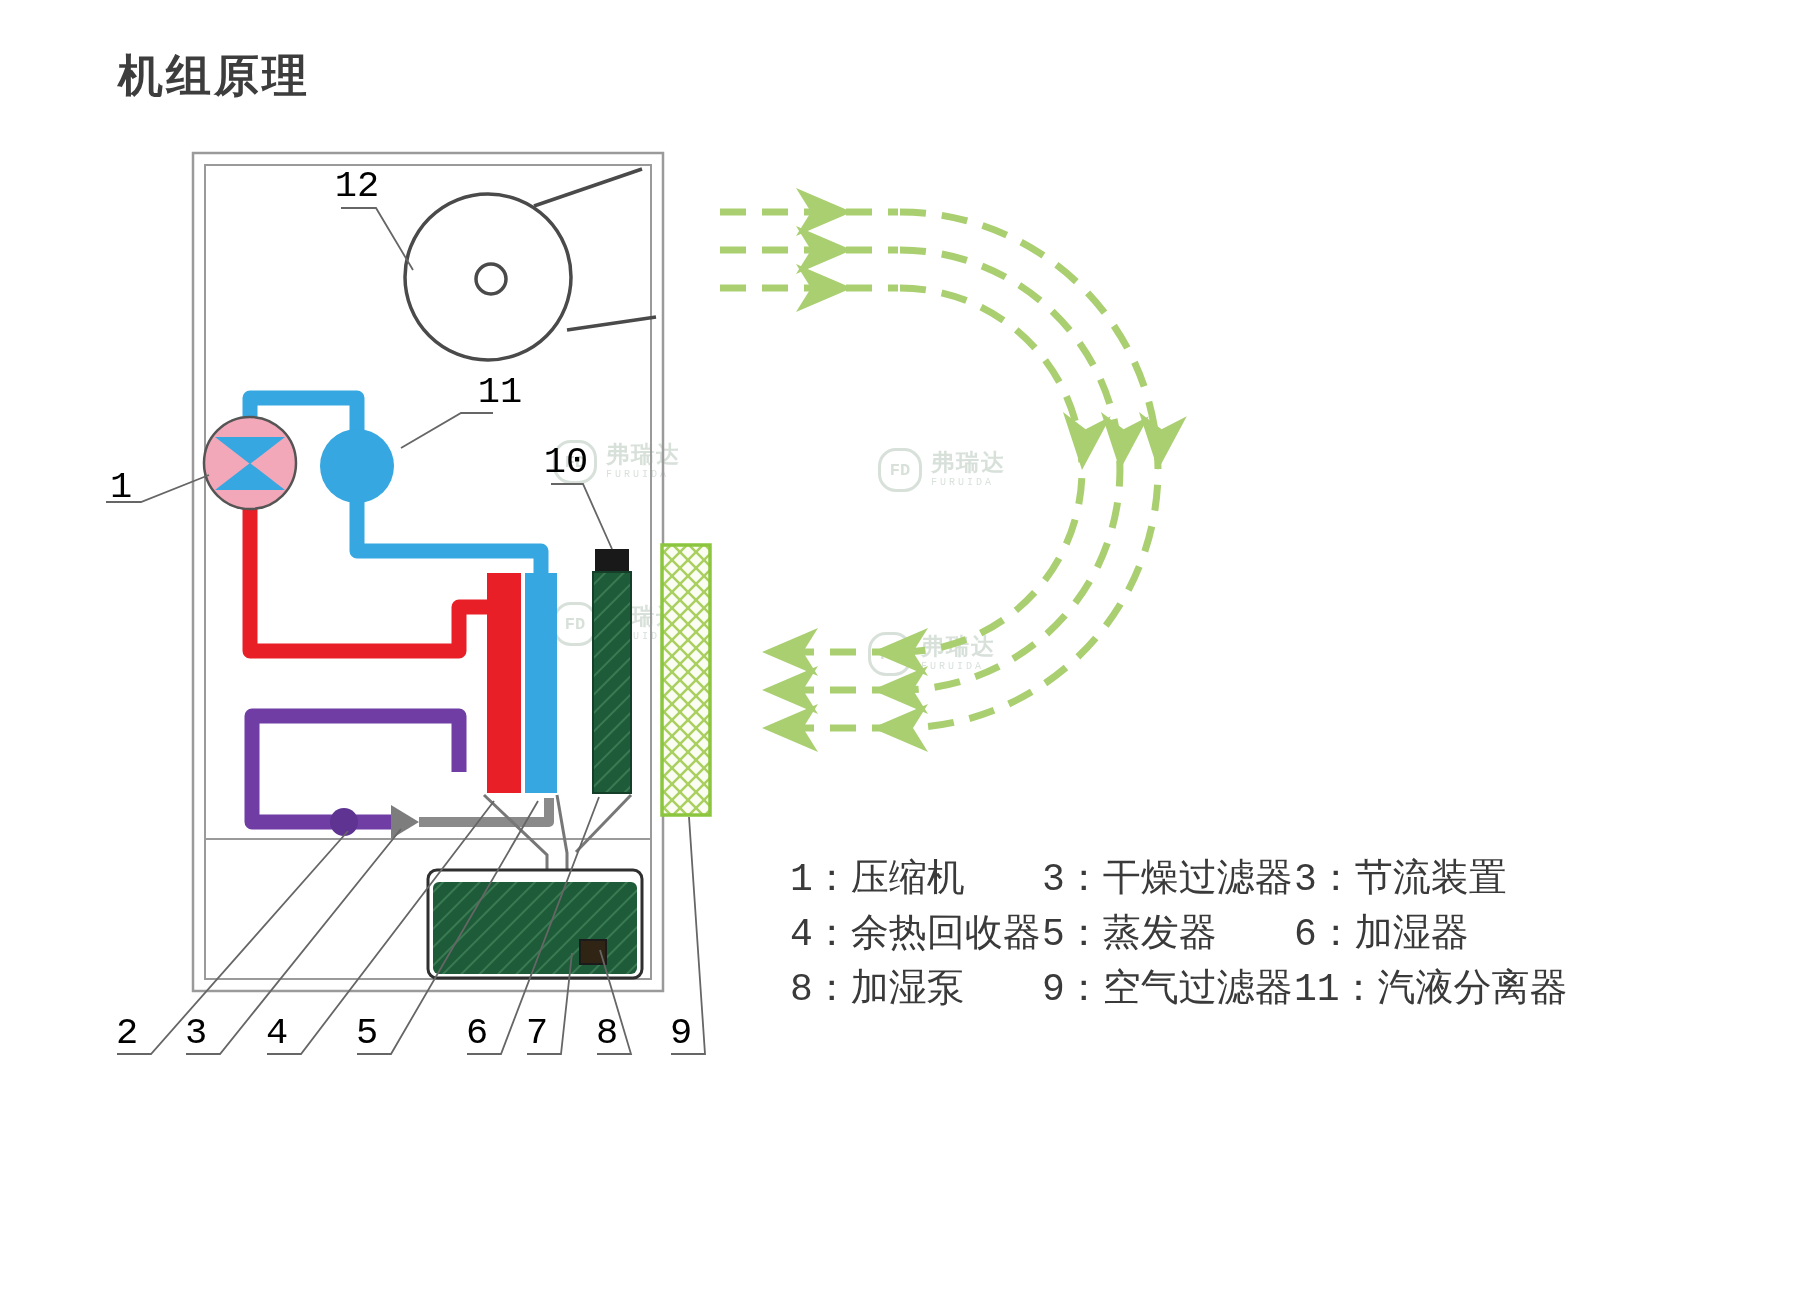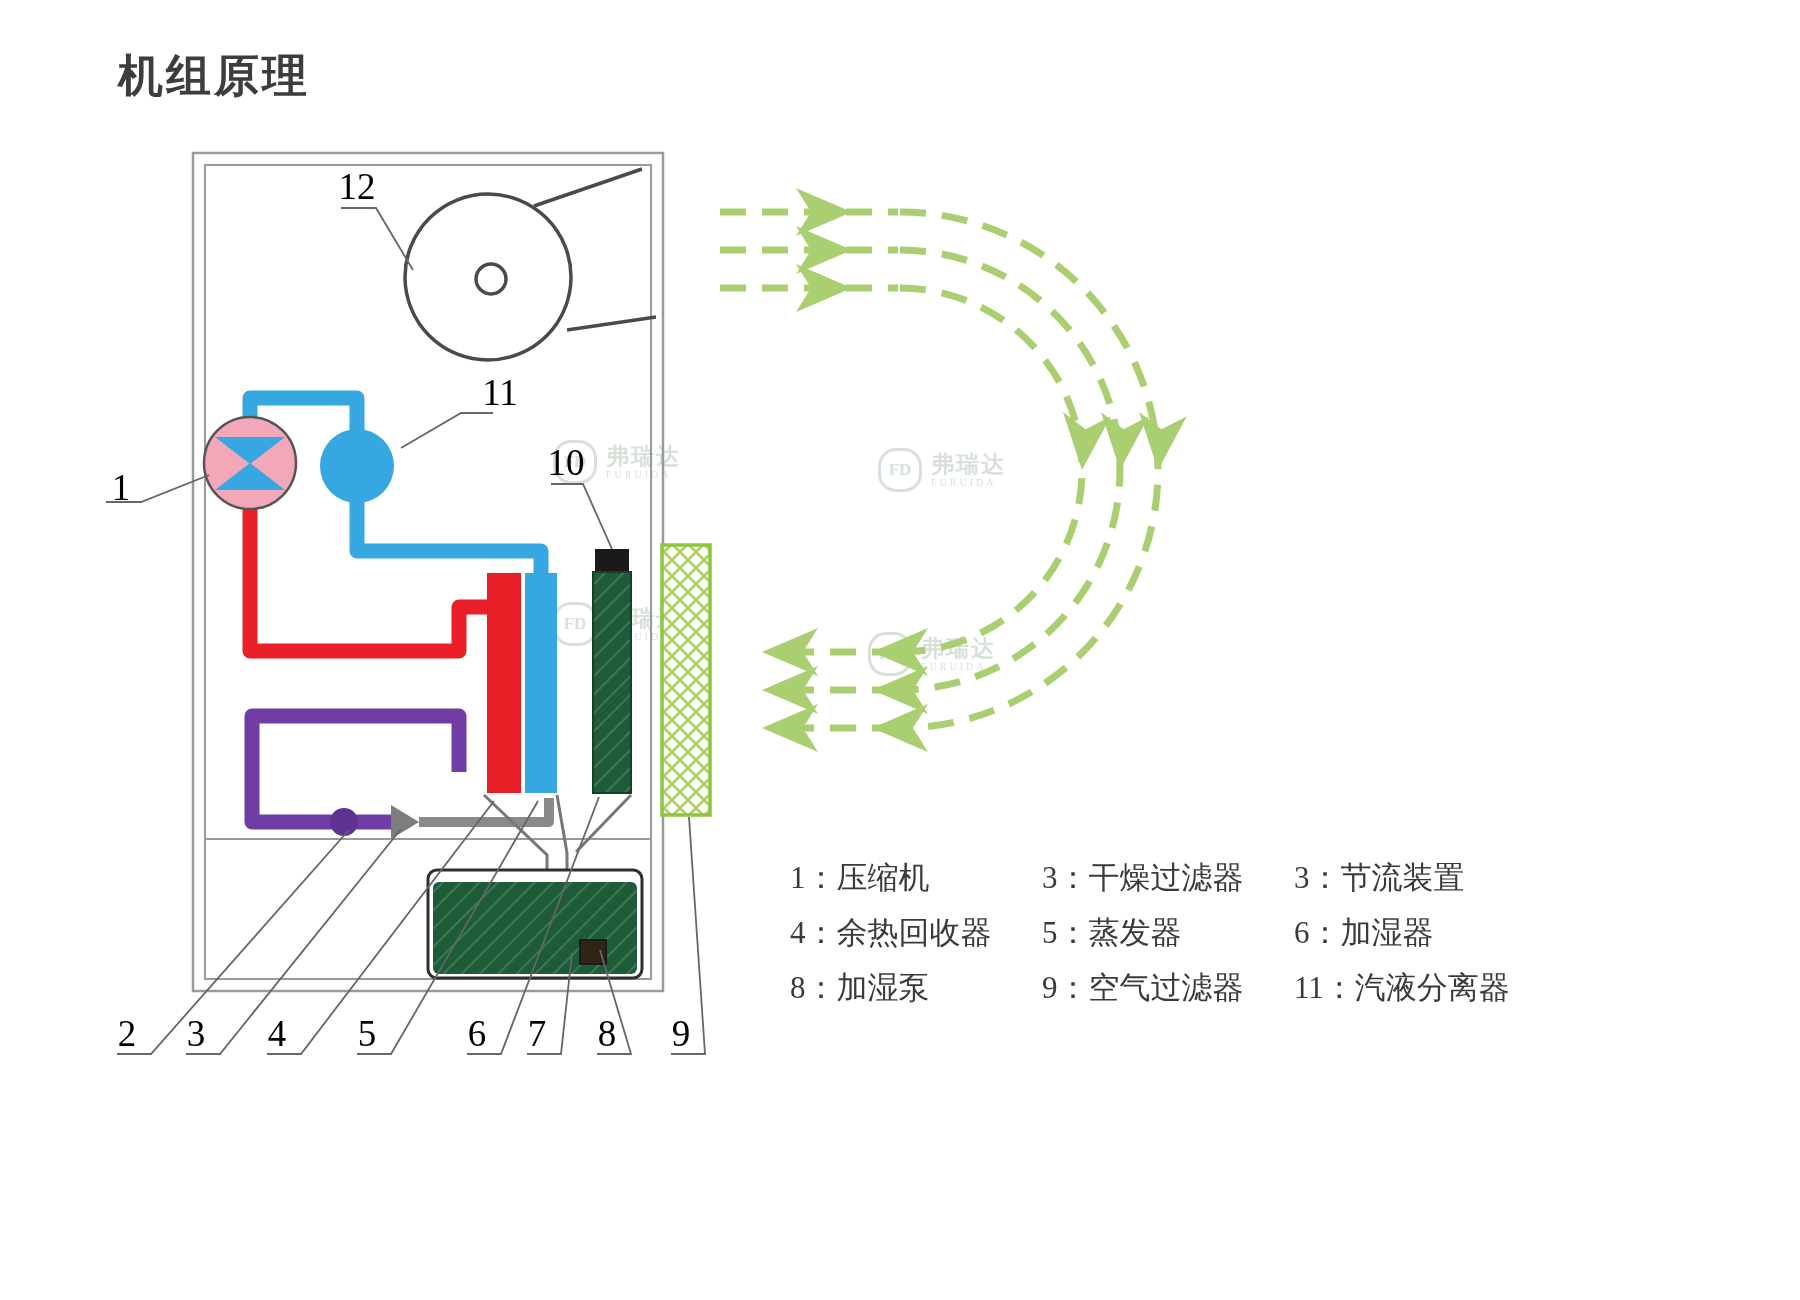--- a/index.html
+++ b/index.html
@@ -1,25 +1,25 @@
 <!DOCTYPE html>
 <html><head>
 <meta charset="utf-8">
 <style>
   html,body{margin:0;padding:0;background:#ffffff;}
   .page{position:relative;width:1800px;height:1260px;background:#ffffff;overflow:hidden;
-        font-family:Liberation Serif, serif;}
+        font-family:Liberation Mono, monospace;}
   .page-title{position:absolute;left:118px;top:46px;font-size:45px;font-weight:600;
               color:#3d3d3d;letter-spacing:3px;}
   svg.diagram{position:absolute;left:0;top:0;}
   .num{position:absolute;transform:translate(-50%,-50%);font-size:37px;color:#000000;
        white-space:nowrap;}
   .legend{position:absolute;left:790px;top:850px;display:grid;
           grid-template-columns:252px 252px 240px;grid-auto-rows:55px;align-items:center;
-          font-size:31px;color:#3a3a3a;}
+          font-size:38px;color:#3a3a3a;}
   .legend-item{white-space:nowrap;}
   .wm{position:absolute;display:flex;align-items:center;gap:9px;color:#a9bcae;opacity:.45;}
   .wm-logo{width:38px;height:38px;border:3px solid currentColor;border-radius:18px;
            display:flex;align-items:center;justify-content:center;font-weight:bold;
            font-size:17px;flex:0 0 auto;}
   .wm-text{display:flex;flex-direction:column;line-height:1.1;}
   .wm-cn{font-size:23px;font-weight:700;letter-spacing:2px;}
   .wm-en{font-size:10px;letter-spacing:3px;}
 </style>
 </head>

